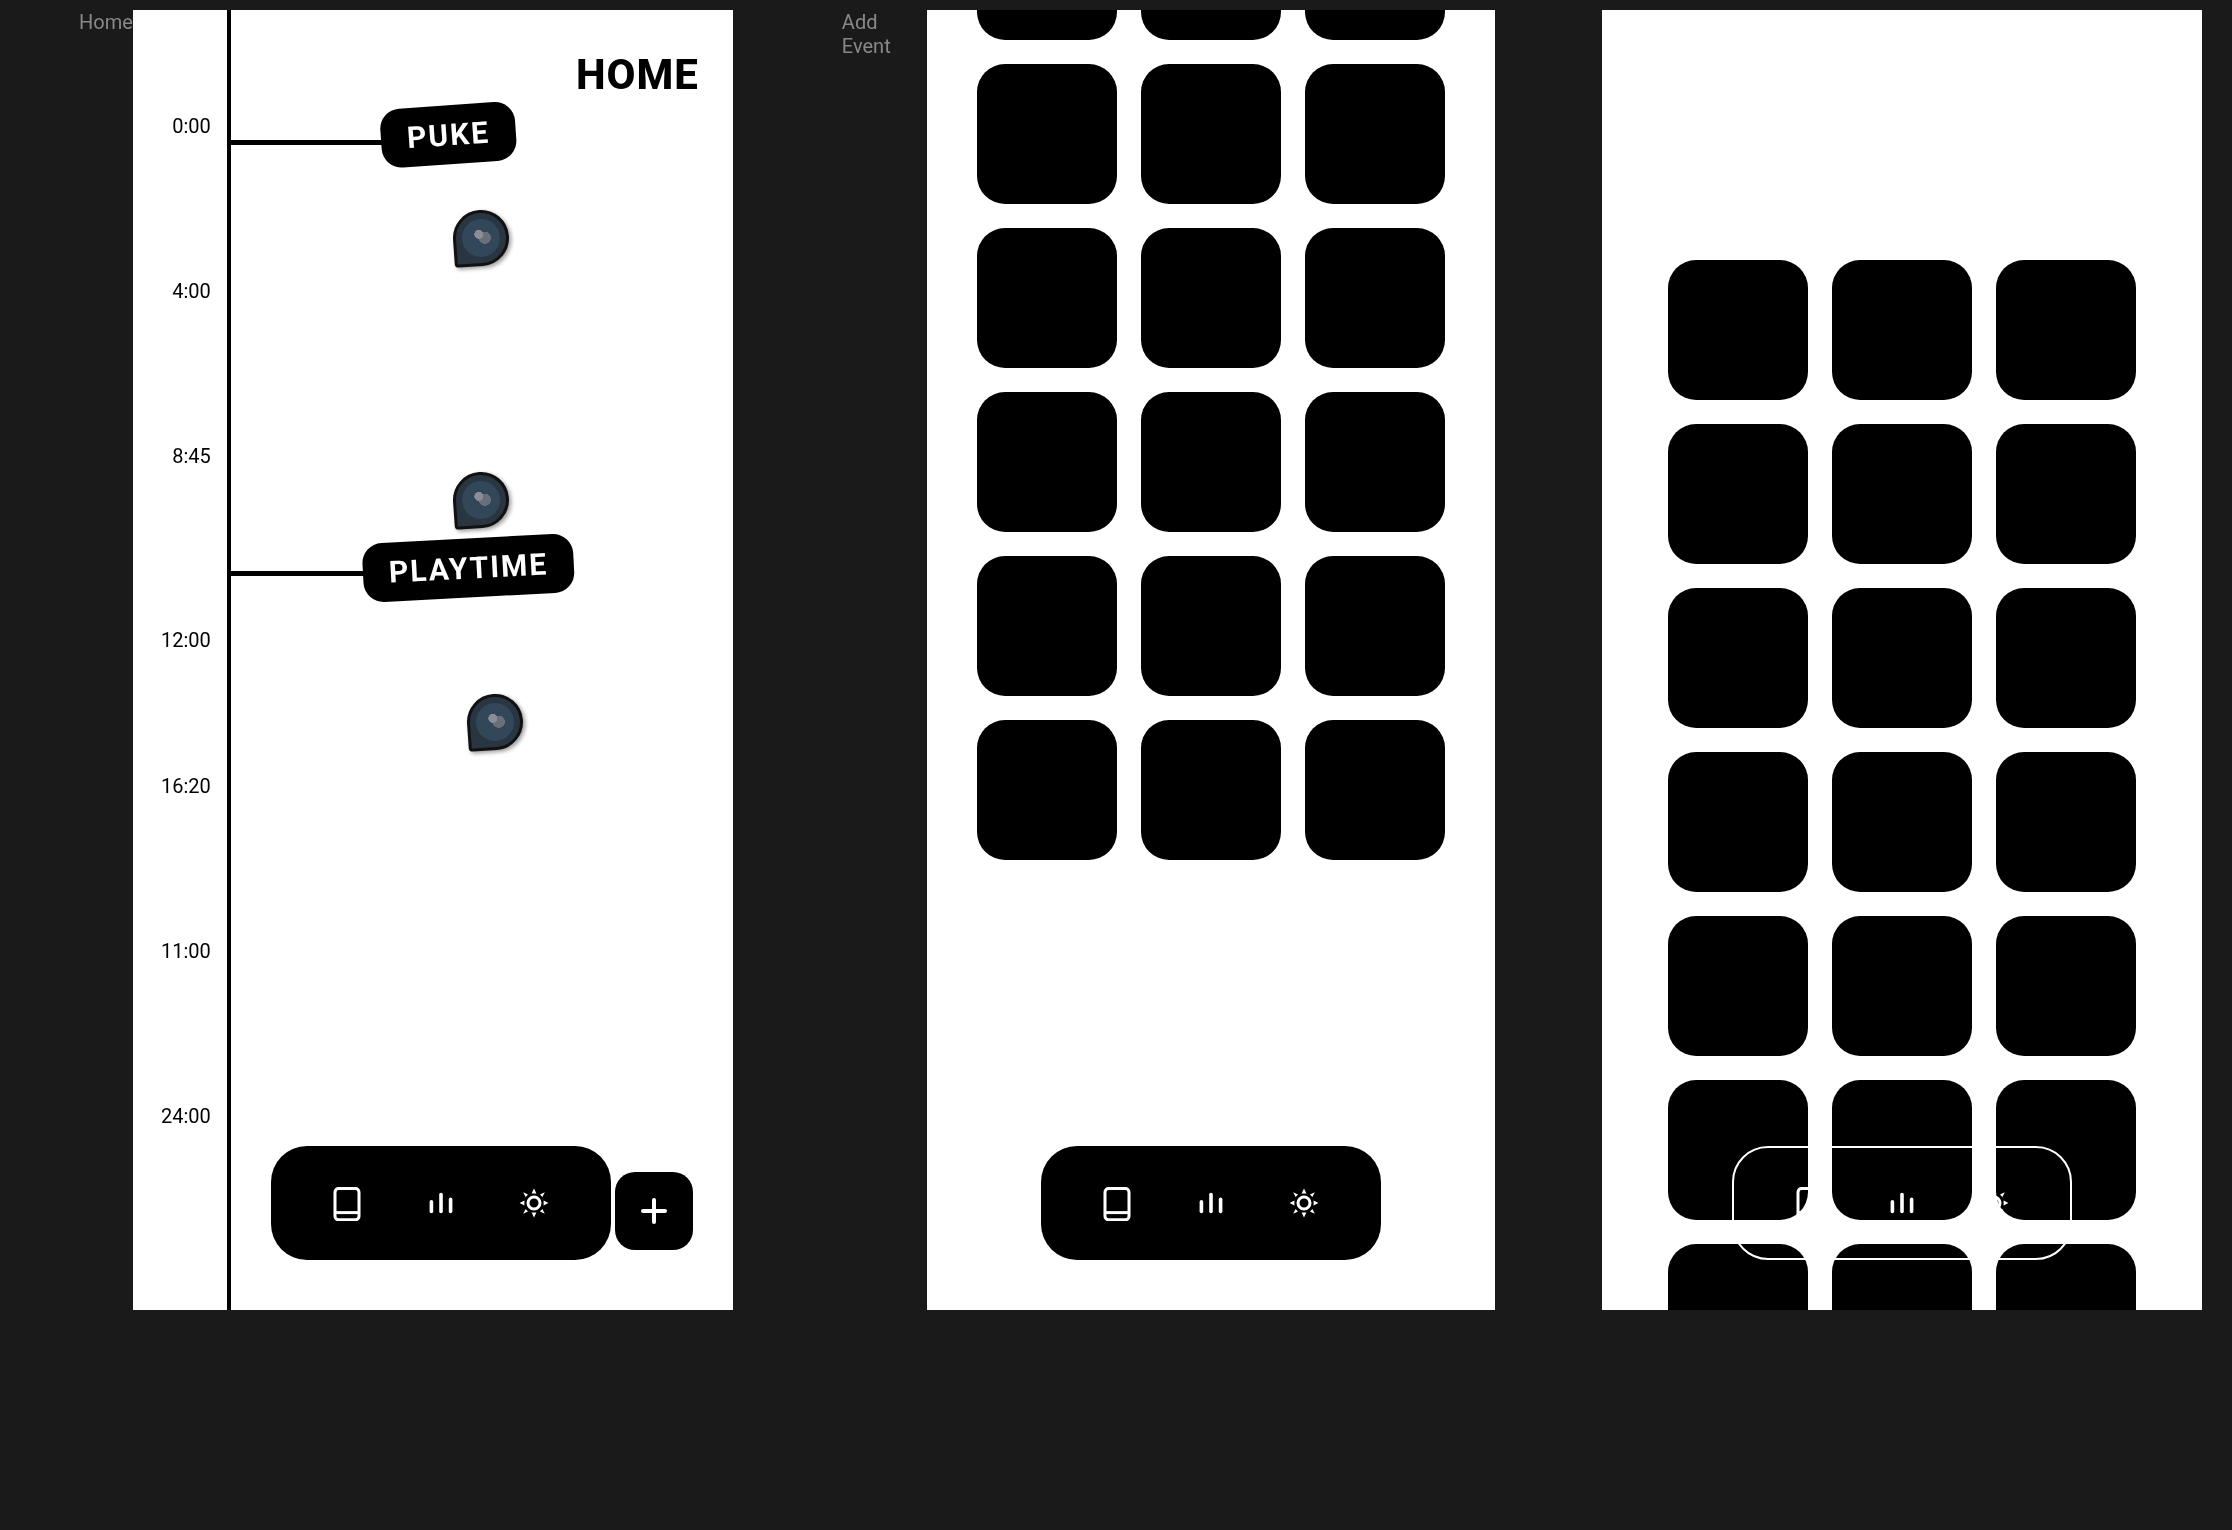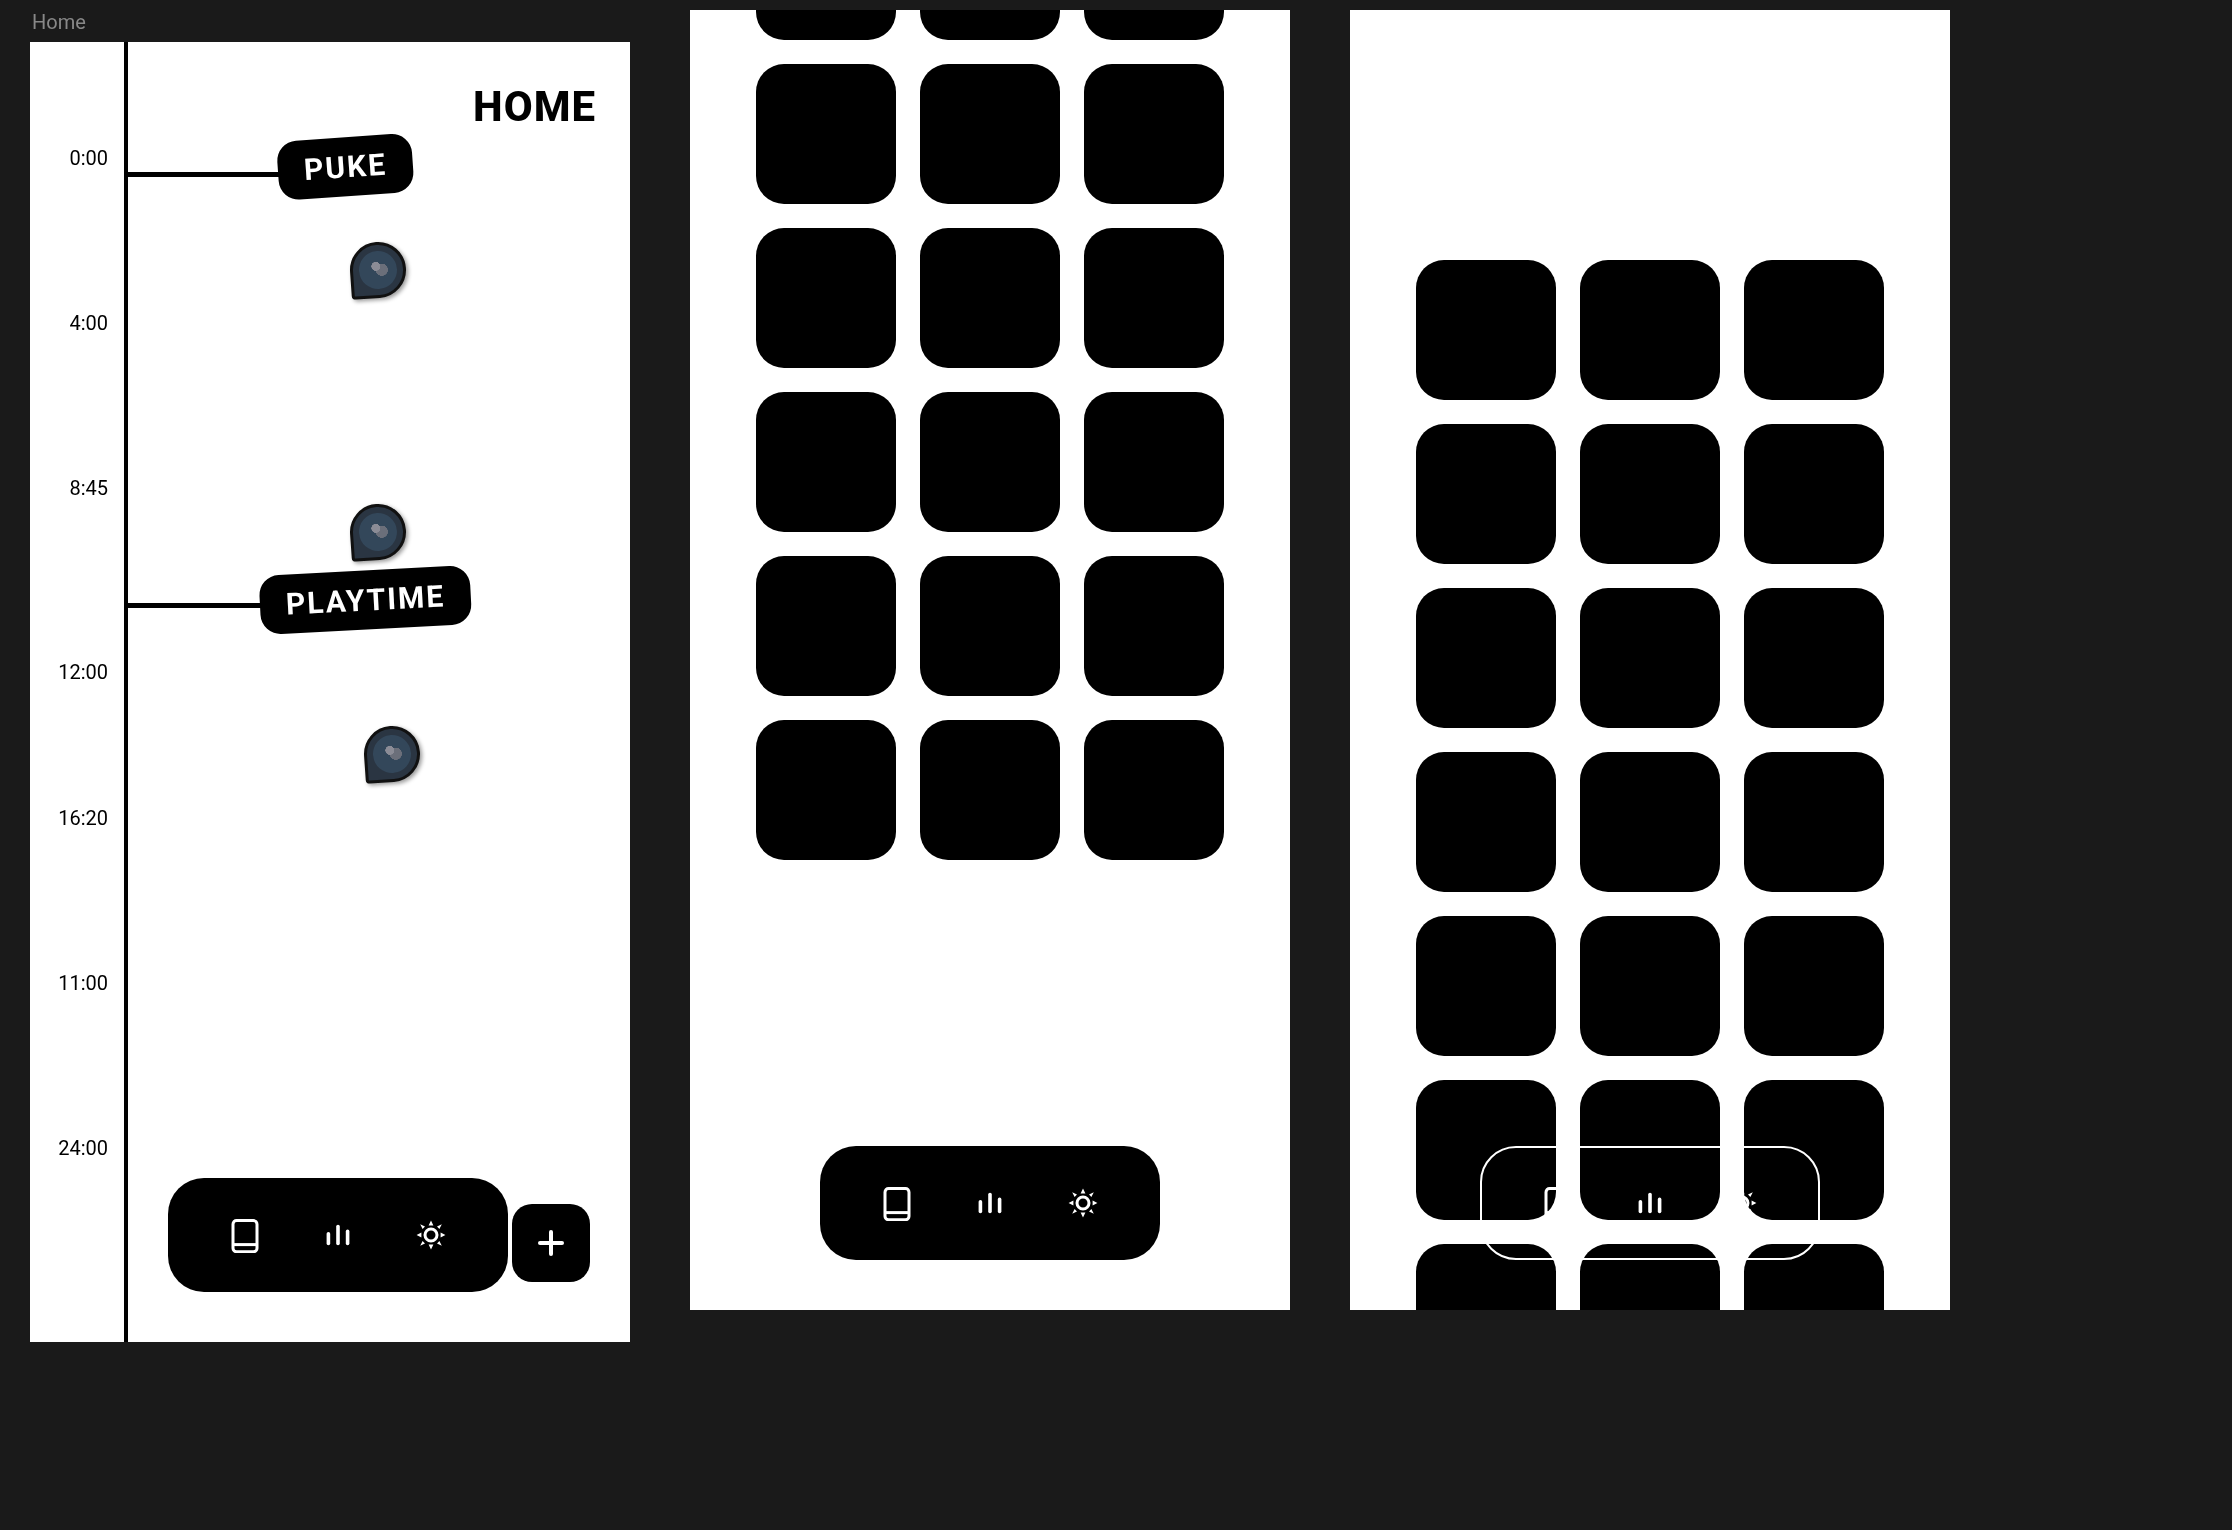--- a/index.html
+++ b/index.html
@@ -10,21 +10,22 @@
     body {
       background: #1a1a1a;
       font-family: -apple-system, BlinkMacSystemFont, "Segoe UI", Roboto, sans-serif;
       padding: 10px 30px 30px 30px;
       display: flex;
       gap: 60px;
       justify-content: flex-start;
     }
     .frame-wrapper {
       display: flex;
-      flex-direction: column;
+      flex-direction: row;
+      margin-left: 47px;
     }
     .frame-label {
       color: #888;
       font-size: 20px;
       margin-bottom: 8px;
       padding-left: 2px;
     }
     .phone-frame {
       width: 600px;
       height: 1300px;
@@ -252,20 +253,21 @@
       <div class="fab">
         <svg viewBox="0 0 34 34">
             <use href="#plus-icon-g"></use>
           </svg>
       </div>
     </div>
   </div>
 </div>
 
 <div class="frame-wrapper">
+  <div class="frame-label">Add Event</div>
   <div class="phone-frame">
     <div class="grid-scroll grid-add-event">
 
       <div class="grid-tile"></div>
       <div class="grid-tile"></div>
       <div class="grid-tile"></div>
       <div class="grid-tile"></div>
       <div class="grid-tile"></div>
       <div class="grid-tile"></div>
       <div class="grid-tile"></div>

